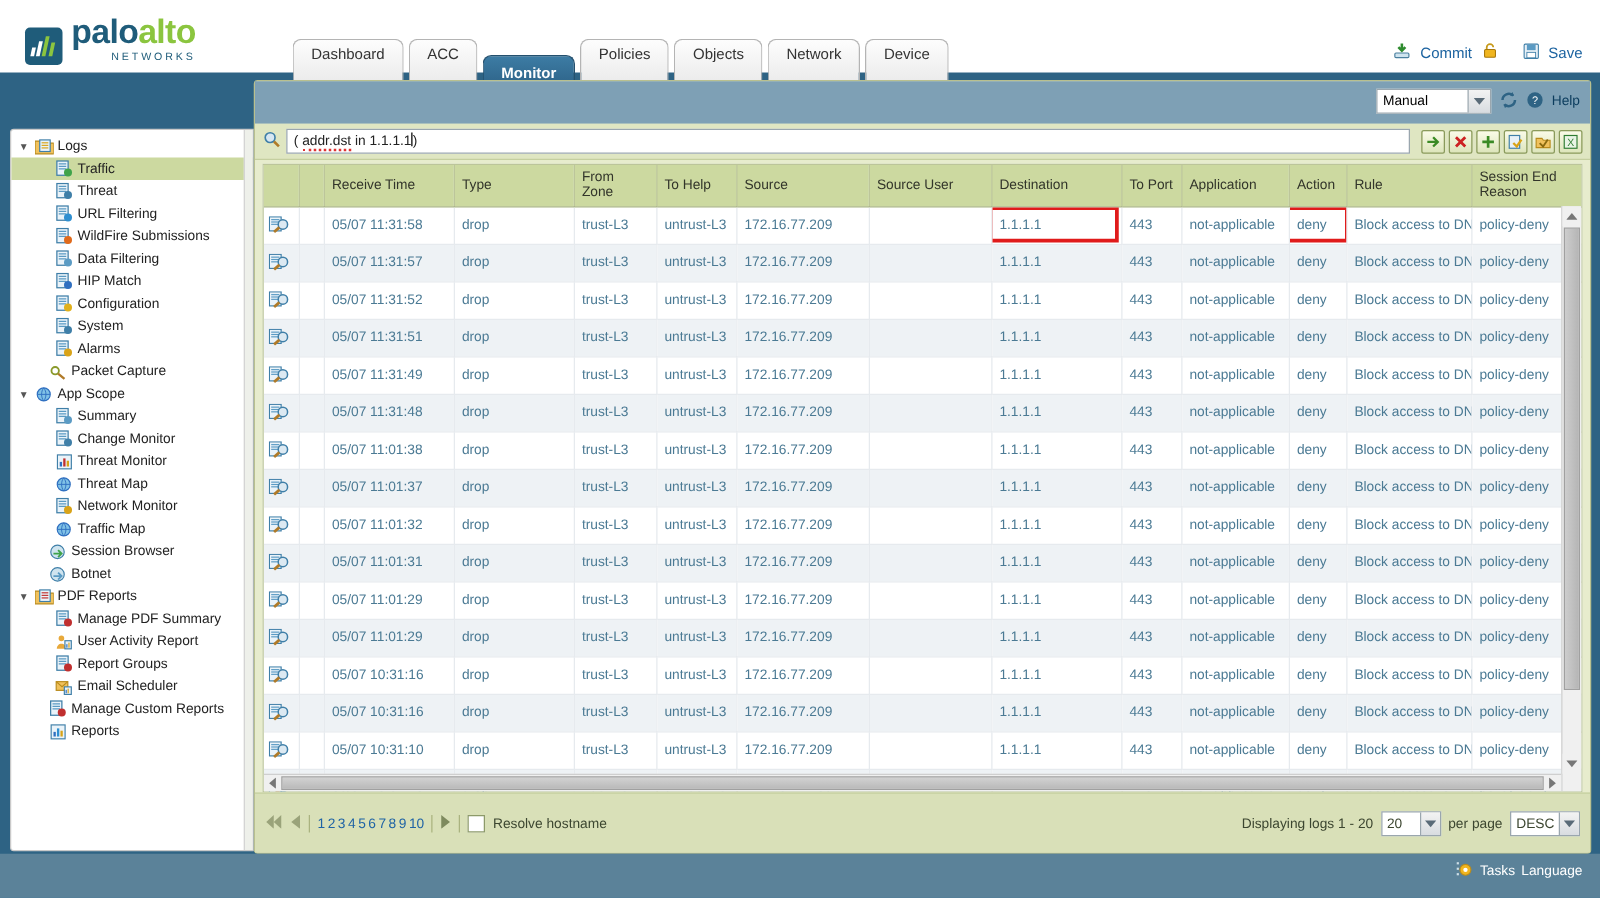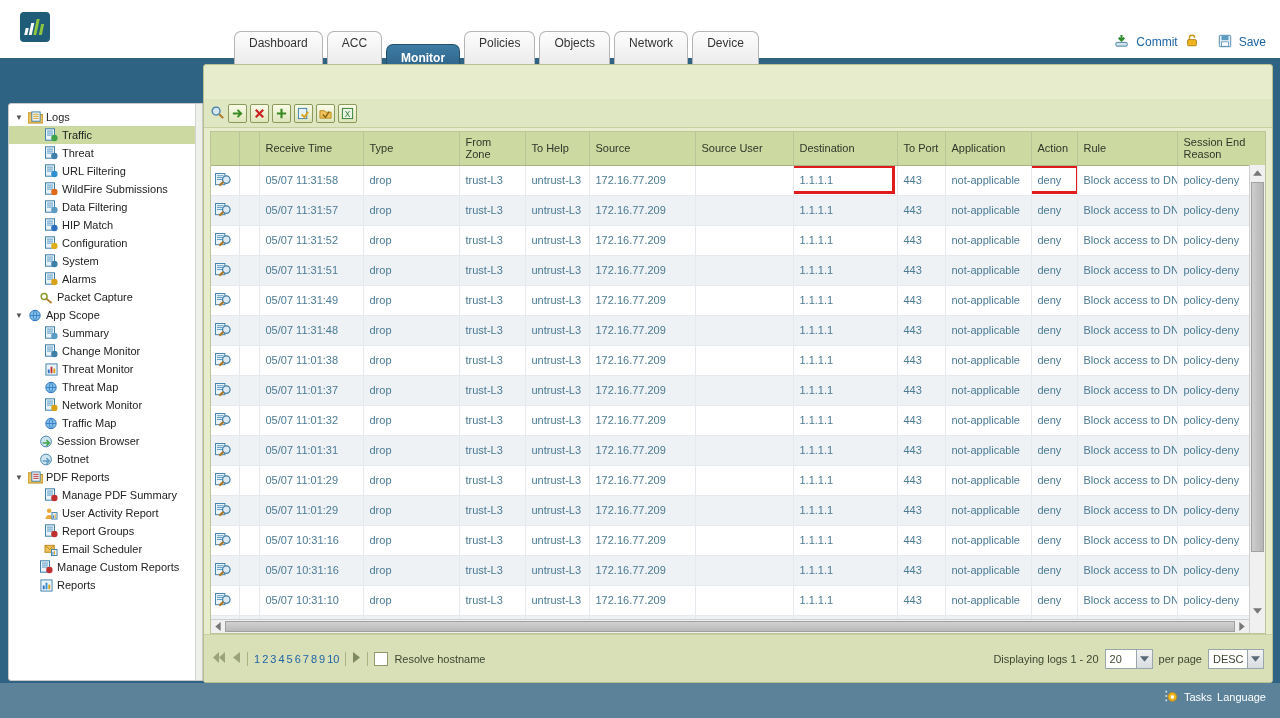--- a/index.html
+++ b/index.html
@@ -199,20 +199,26 @@
 <div id="app">
 
   <div class="banner">
 
     <div class="logo">
       <div class="logo-mark">
         <i></i>
           <i></i>
           <i></i>
           <i></i>
+      </div>
+      <div class="logo-text">
+        <div class="l1">
+          <span class="a">palo</span><span class="b">alto</span>
+        </div>
+        <div class="l2">NETWORKS</div>
       </div>
     </div>
 
     <div class="tabs" id="tabs">
         <div class="tab">Dashboard</div>
         <div class="tab">ACC</div>
         <div class="tab active">Monitor</div>
         <div class="tab">Policies</div>
         <div class="tab">Objects</div>
         <div class="tab">Network</div>
@@ -578,28 +584,57 @@
           <span class="lbl">Reports</span>
         </div>
       </div>
     <div class="sb-scroll"></div>
   </div>
 
   <div class="collapse-handle">◀</div>
 
   <div class="main">
 
+    <div class="main-top">
+      <div class="refresh-ctl">
+        <div class="sel">
+          <span>Manual</span>
+          <span class="caret">
+            <svg width="9" height="6" viewBox="0 0 10 6">
+                <path d="M0 0h10L5 6z" fill="#5a6b78"></path>
+              </svg>
+          </span>
+        </div>
+        <span class="ico">
+          <svg width="16" height="16" viewBox="0 0 16 16">
+              <path d="M3 8a5 5 0 0 1 8.5-3.5M13 8a5 5 0 0 1-8.5 3.5" stroke="#2e6384" stroke-width="2" fill="none"></path>
+              <path d="M11 1.5l1.2 3.2-3.3-.4z" fill="#2e6384"></path>
+              <path d="M5 14.5l-1.2-3.2 3.3.4z" fill="#2e6384"></path>
+            </svg>
+        </span>
+        <span class="ico">
+          <svg width="14" height="14" viewBox="0 0 16 16">
+              <circle cx="8" cy="8" r="7" fill="#2e6384"></circle>
+              <text x="8" y="12" font-size="10" fill="#fff" text-anchor="middle" font-family="Liberation Sans">?</text>
+            </svg>
+        </span>
+        <a class="help-link" href="#">Help</a>
+      </div>
+    </div>
 
     <div class="filter-row">
       <span class="ico">
         <svg width="15" height="15" viewBox="0 0 16 16">
             <circle cx="6.5" cy="6.5" r="4.2" fill="#d7e7f2" stroke="#3f7fa8" stroke-width="1.4"></circle>
             <path d="M9.8 9.8L14 14" stroke="#b07a28" stroke-width="2.2"></path>
           </svg>
       </span>
+      <div class="filter-input">
+        <span>( </span><span class="spell">addr.dst</span><span> in </span><span>1.1.1.1</span><span class="caretbar"></span><span>)</span>
+      </div>
 
       <div class="fbtn">
         <svg width="13" height="13" viewBox="0 0 14 14">
             <path d="M2 7h8M7 3l4 4-4 4" stroke="#3a8a24" stroke-width="2" fill="none"></path>
           </svg>
       </div>
       <div class="fbtn">
         <svg width="13" height="13" viewBox="0 0 14 14">
             <path d="M3 3l8 8M11 3l-8 8" stroke="#cc2222" stroke-width="2.4"></path>
           </svg>

